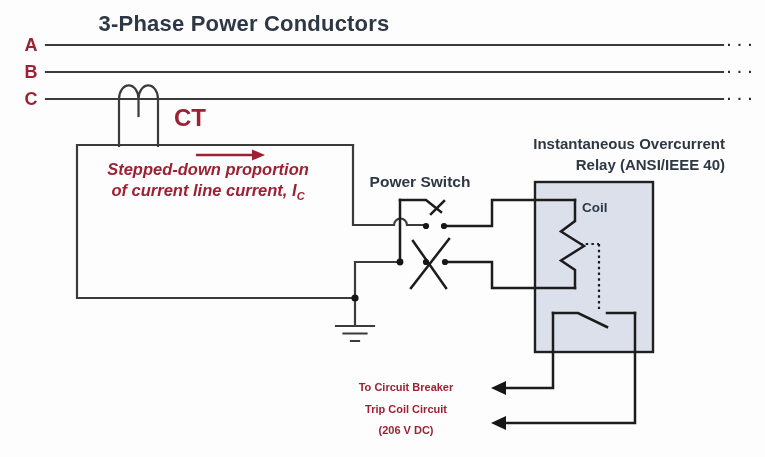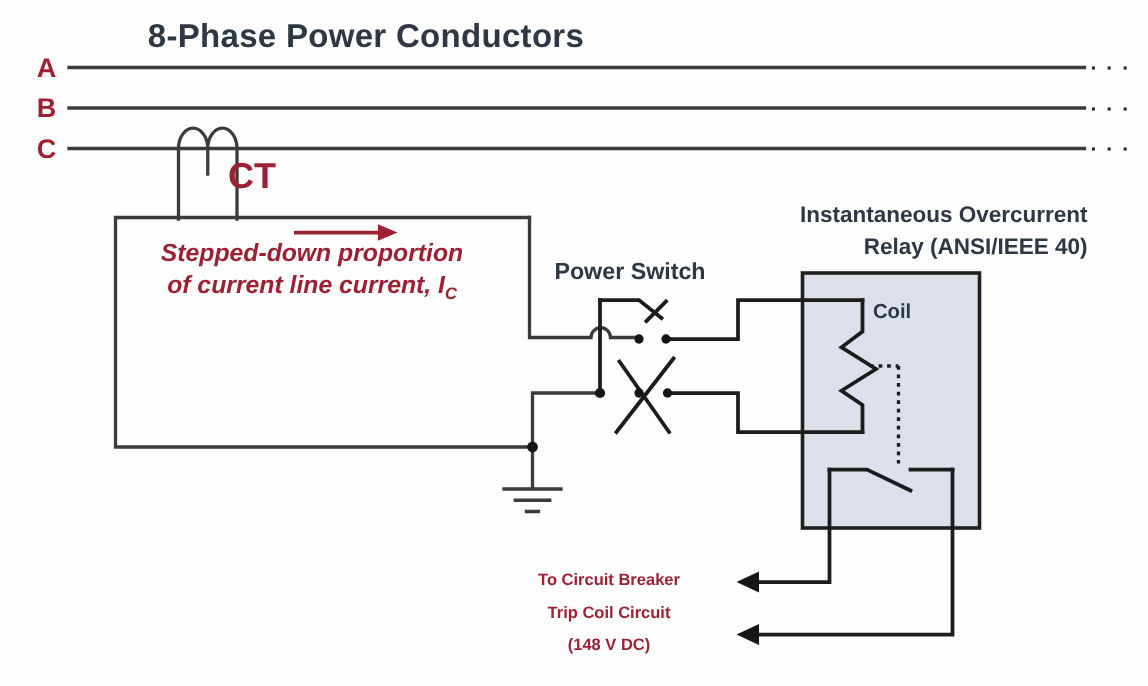--- a/index.html
+++ b/index.html
@@ -73,40 +73,40 @@
     <circle class="node" cx="444" cy="226" r="3.1"></circle>
     <circle class="node" cx="426" cy="262" r="3.1"></circle>
     <circle class="node" cx="445" cy="262" r="3.1"></circle>
     <circle class="node" cx="400" cy="262" r="3.4"></circle>
     <circle class="node" cx="355" cy="298" r="3.6"></circle>
 
     <path class="red-stroke" d="M196,155 H253"></path>
     <polygon class="red-fill" points="265,155 252,149.5 252,160.5"></polygon>
   </svg>
 
-  <div class="lbl title charcoal" style="left:64px;top:11px;width:360px;">8-Phase Power Conductors</div>
+  <div class="lbl title charcoal" style="left:64px;top:11px;width:360px;">3-Phase Power Conductors</div>
 
   <div class="lbl phase red" style="left:20px;top:36px;">A</div>
   <div class="lbl phase red" style="left:20px;top:63px;">B</div>
   <div class="lbl phase red" style="left:20px;top:90px;">C</div>
 
   <div class="lbl ellipsis" style="left:727px;top:38px;">· · ·</div>
   <div class="lbl ellipsis" style="left:727px;top:65px;">· · ·</div>
   <div class="lbl ellipsis" style="left:727px;top:92px;">· · ·</div>
 
-  <div class="lbl ct red" style="left:152px;top:106px;">CT</div>
+  <div class="lbl ct red" style="left:174px;top:106px;">CT</div>
 
   <div class="lbl ann red" style="left:83px;top:159px;">Stepped-down proportion</div>
   <div class="lbl ann red" style="left:83px;top:180px;">
     <span>of current line current, I</span><sub>C</sub>
   </div>
 
   <div class="lbl tsw charcoal" style="left:340px;top:173px;">Power Switch</div>
 
   <div class="lbl relay-title charcoal" style="left:465px;top:134px;">Instantaneous Overcurrent</div>
   <div class="lbl relay-title charcoal" style="left:465px;top:155px;">Relay (ANSI/IEEE 40)</div>
 
   <div class="lbl coil charcoal" style="left:582px;top:200px;">Coil</div>
 
   <div class="lbl trip red" style="left:301px;top:377px;">To Circuit Breaker</div>
   <div class="lbl trip red" style="left:301px;top:399px;">Trip Coil Circuit</div>
-  <div class="lbl trip red" style="left:301px;top:420px;">(148 V DC)</div>
+  <div class="lbl trip red" style="left:301px;top:420px;">(206 V DC)</div>
 </div>
 
 </body></html>

